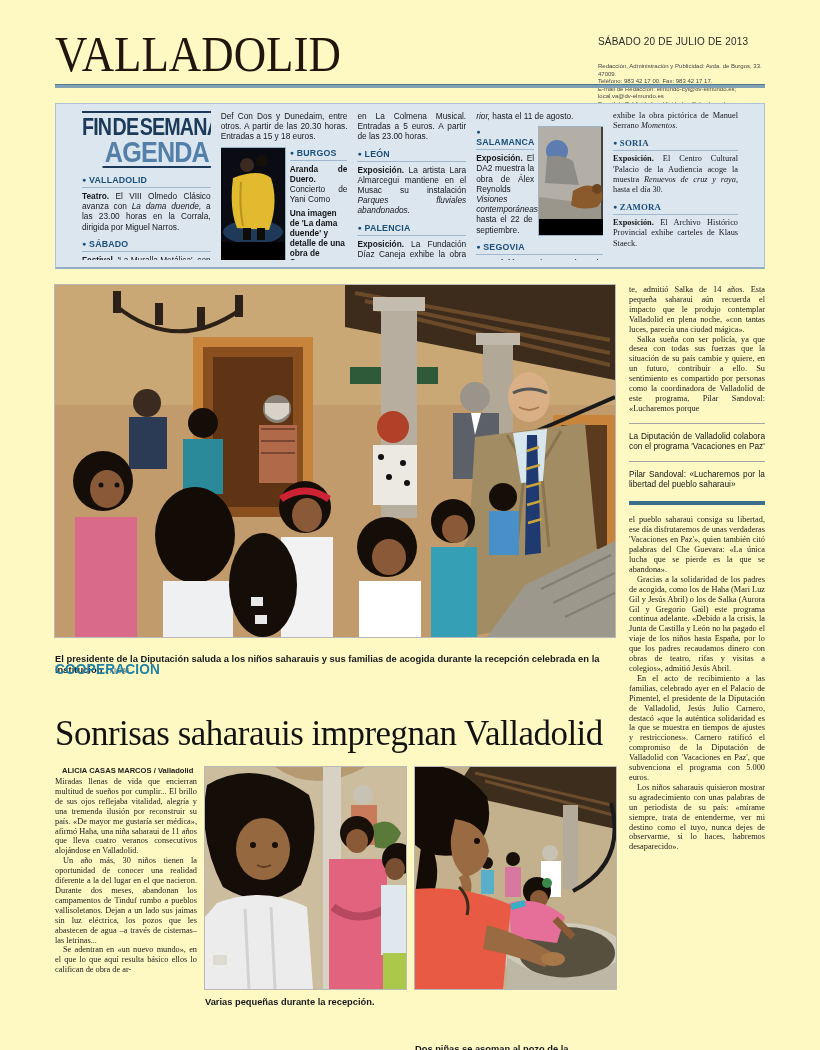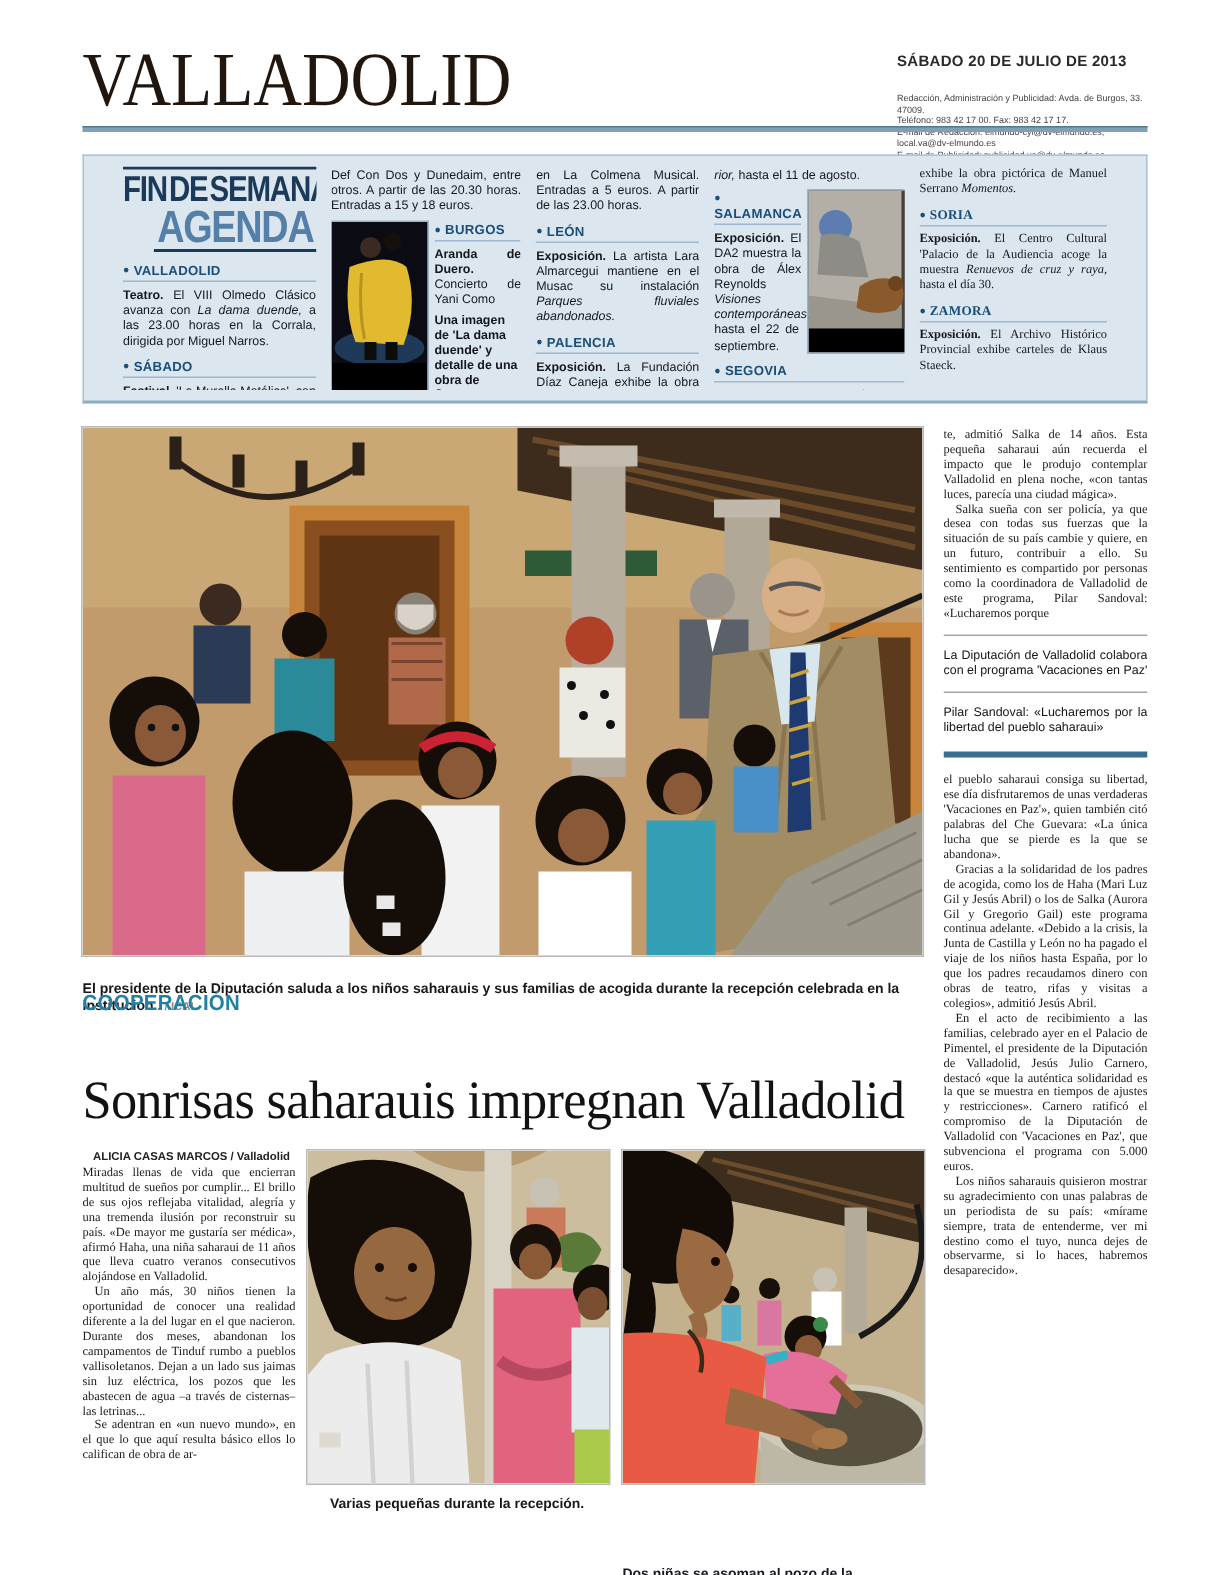--- a/index.html
+++ b/index.html
@@ -1,23 +1,23 @@
 <!DOCTYPE html>
 <html lang="es"><head>
 <meta charset="utf-8">
 <style>
   html,body{margin:0;padding:0;background:#e9e9e9;}
-  .page{position:relative;width:820px;height:1050px;background:#ffffff;margin:0 auto;
+  .page{position:relative;width:820px;height:1050px;background:#fef9c3;margin:0 auto;
         font-family:"Liberation Serif",serif;color:#1a1a1a;overflow:hidden;}
   
   .masthead{position:absolute;left:55px;top:28px;font-size:51px;line-height:52px;
             color:#20160e;letter-spacing:0px;transform:scaleX(.88);transform-origin:left;
             font-family:"Liberation Serif",serif;font-weight:400;}
   .pubinfo{position:absolute;left:598px;top:36px;width:170px;font-family:"Liberation Sans",sans-serif;}
-  .pubdate{font-size:10px;font-weight:bold;color:#2a2a2a;letter-spacing:.2px;margin-bottom:16px;}
+  .pubdate{font-size:10px;font-weight:normal;color:#2a2a2a;letter-spacing:.2px;margin-bottom:16px;}
   .contact{font-size:6px;line-height:7.6px;color:#444;}
   .header-rule{position:absolute;left:55px;top:84px;width:710px;height:3px;background:#7fa0b5;border-top:1px solid #54788e;}
   
   .agenda{position:absolute;left:55px;top:103px;width:710px;height:166px;box-sizing:border-box;
           background:#dbe6ef;border:1px solid #aec4d6;border-bottom:2px solid #8fadc4;
           padding:7px 26px;display:flex;gap:10px;font-family:"Liberation Sans",sans-serif;overflow:hidden;}
   .agcol{overflow:hidden;}
   .agcol1{width:142px;} .agcol2{width:140px;} .agcol3{width:120px;} .agcol4{width:140px;} .agcol5{width:138px;font-family:Liberation Serif, serif;}
   .aglogo{border-top:2px solid #1b3a5a;padding-top:2px;margin-bottom:4px;}
   .aglogo .l1{display:block;font-weight:bold;font-size:24px;line-height:23px;color:#1b3a5a;
@@ -52,21 +52,21 @@
   .headline{position:absolute;left:55px;top:714px;width:620px;font-size:36px;line-height:38px;
             color:#121212;letter-spacing:-.5px;transform:scaleX(.97);transform-origin:left;white-space:nowrap;}
   .byline{position:absolute;left:55px;top:766px;width:142px;font-family:"Liberation Sans",sans-serif;
           font-size:7.6px;font-weight:bold;color:#222;text-indent:7px;}
   .leftcol{position:absolute;left:55px;top:777px;width:142px;height:260px;overflow:hidden;}
   .leftcol p{font-size:8.3px;line-height:9.9px;text-align:justify;margin:0;}
   .leftcol p.ind{text-indent:8px;}
   
   .photo1{position:absolute;left:205px;top:767px;width:201px;height:222px;outline:1px solid #b9b9b9;overflow:hidden;}
   .photo2{position:absolute;left:415px;top:767px;width:201px;height:222px;outline:1px solid #b9b9b9;overflow:hidden;}
-  .pcap1{position:absolute;left:220px;top:997px;width:201px;}
+  .pcap1{position:absolute;left:205px;top:997px;width:201px;}
   .pcap2{position:absolute;left:415px;top:1044px;width:201px;}
   .pcap{font-family:"Liberation Sans",sans-serif;font-size:9.3px;font-weight:bold;color:#17191d;}
   svg{display:block;}
 </style>
 </head>
 <body>
 
 <div class="page">
 
   <div class="masthead">VALLADOLID</div>

